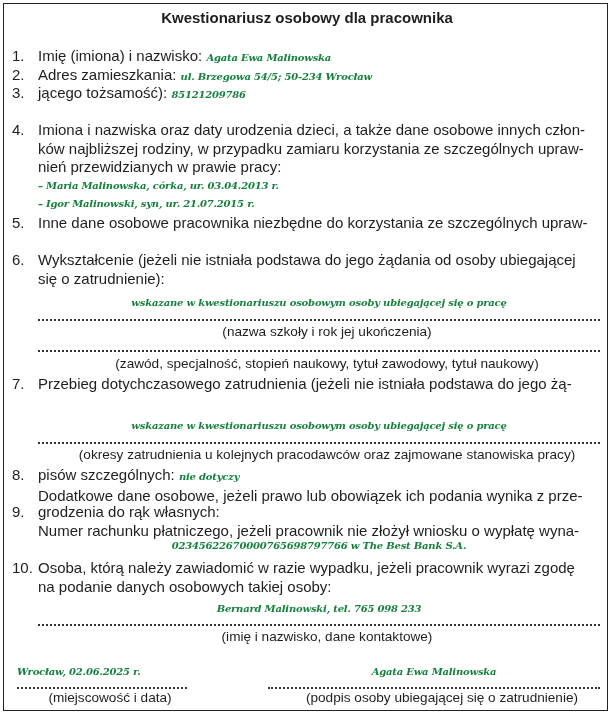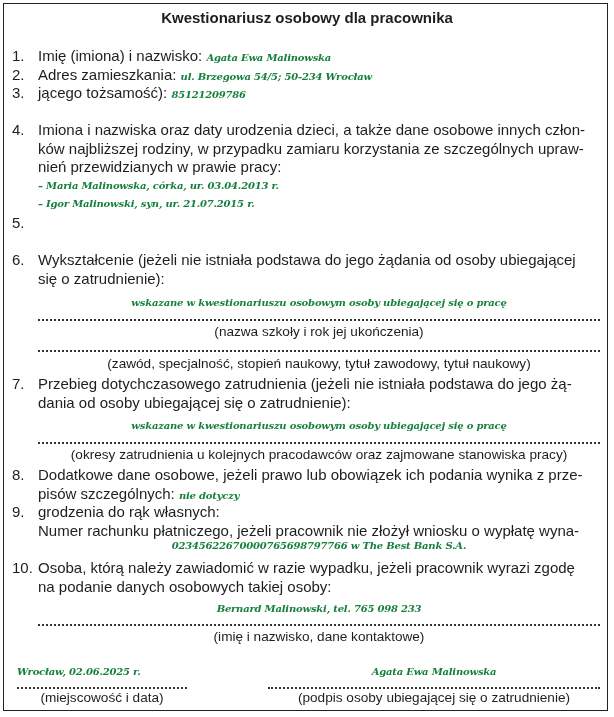--- a/index.html
+++ b/index.html
@@ -15,21 +15,21 @@
     font-size: 15px; font-weight: bold;
   }
   .item { position: absolute; left: 0; width: 614px; font-size: 15px; line-height: 18.6px; }
   .num { position: absolute; left: 12px; width: 24px; }
   .body { position: absolute; left: 38px; width: 566px; text-align: justify; }
   .line { display: block; white-space: nowrap; }
   .dots {
     position: absolute; height: 0; border-top: 2px dotted #333;
   }
   .center-fill { position: absolute; left: 38px; width: 562px; text-align: center; }
-  .caption { position: absolute; text-align: center; font-size: 13.6px; }
+  .caption { position: absolute; text-align: center; font-size: 13.6px; margin-left: 8px; }
 </style>
 </head>
 <body>
 
 <div class="frame"></div>
 
 <div class="title sans">Kwestionariusz osobowy dla pracownika</div>
 
 <div class="item sans" style="top:47px">
   <span class="num">1.</span>
@@ -59,52 +59,52 @@
     <span class="line">ków najbliższej rodziny, w przypadku zamiaru korzystania ze szczególnych upraw-</span>
     <span class="line">nień przewidzianych w prawie pracy:</span>
     <span class="line fill">– Maria Malinowska, córka, ur. 03.04.2013 r.</span>
     <span class="line fill">– Igor Malinowski, syn, ur. 21.07.2015 r.</span>
   </div>
 </div>
 
 <div class="item sans" style="top:214px">
   <span class="num">5.</span>
   <div class="body">
+    <span class="line">Inne dane osobowe pracownika niezbędne do korzystania ze szczególnych upraw-</span>
   </div>
 </div>
 
 <div class="item sans" style="top:251px">
   <span class="num">6.</span>
   <div class="body">
     <span class="line">Wykształcenie (jeżeli nie istniała podstawa do jego żądania od osoby ubiegającej</span>
     <span class="line">się o zatrudnienie):</span>
   </div>
 </div>
 <div class="center-fill fill" style="top:297px">wskazane w kwestionariuszu osobowym osoby ubiegającej się o pracę</div>
 <div class="dots" style="left:38px; width:562px; top:319px"></div>
 <div class="caption sans" style="left:38px; width:562px; top:324px">(nazwa szkoły i rok jej ukończenia)</div>
 <div class="dots" style="left:38px; width:562px; top:350px"></div>
 <div class="caption sans" style="left:38px; width:562px; top:356px">(zawód, specjalność, stopień naukowy, tytuł zawodowy, tytuł naukowy)</div>
 
 <div class="item sans" style="top:375px">
   <span class="num">7.</span>
   <div class="body">
     <span class="line">Przebieg dotychczasowego zatrudnienia (jeżeli nie istniała podstawa do jego żą-</span>
-    <span class="line">dania od osoby ubiegającej się o zatrudnienie):</span>
   </div>
 </div>
 <div class="center-fill fill" style="top:420px">wskazane w kwestionariuszu osobowym osoby ubiegającej się o pracę</div>
 <div class="dots" style="left:38px; width:562px; top:442px"></div>
 <div class="caption sans" style="left:38px; width:562px; top:447px">(okresy zatrudnienia u kolejnych pracodawców oraz zajmowane stanowiska pracy)</div>
 
 <div class="item sans" style="top:466px">
   <span class="num">8.</span>
   <div class="body">
+    <span class="line"><span>pisów szczególnych: </span><span class="fill">nie dotyczy</span></span>
     <span class="line">Dodatkowe dane osobowe, jeżeli prawo lub obowiązek ich podania wynika z prze-</span>
-    <span class="line"><span>pisów szczególnych: </span><span class="fill">nie dotyczy</span></span>
   </div>
 </div>
 
 <div class="item sans" style="top:503px">
   <span class="num">9.</span>
   <div class="body">
     <span class="line">grodzenia do rąk własnych:</span>
     <span class="line">Numer rachunku płatniczego, jeżeli pracownik nie złożył wniosku o wypłatę wyna-</span>
   </div>
 </div>

